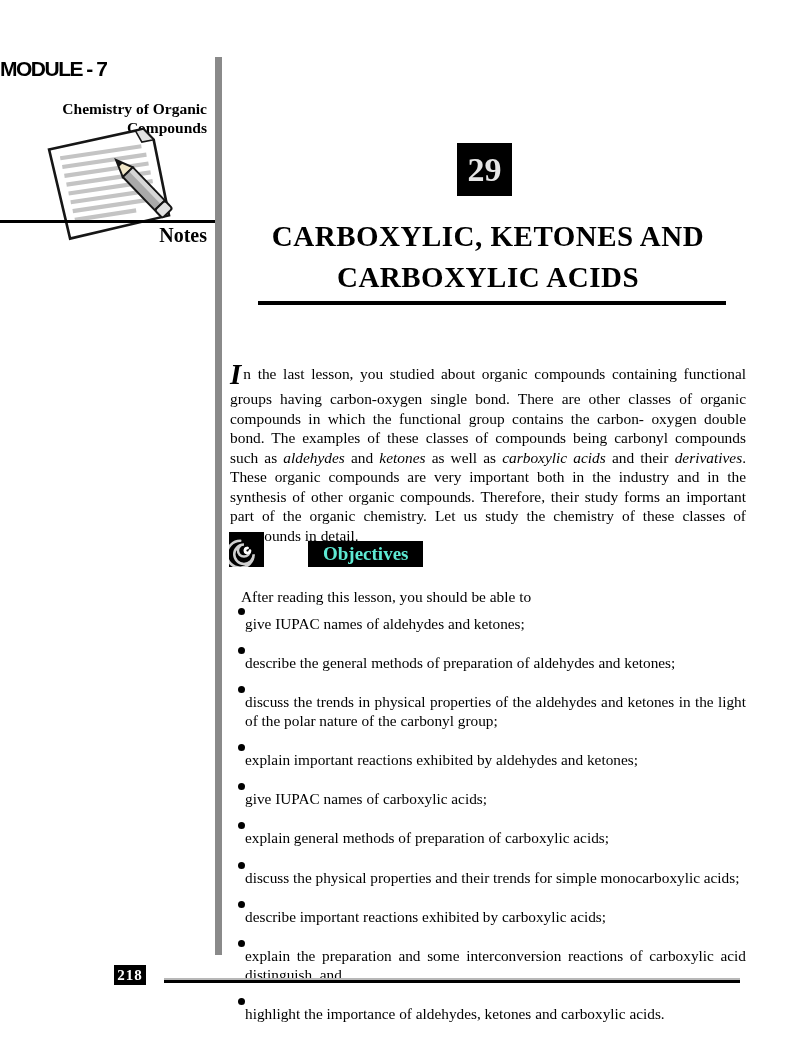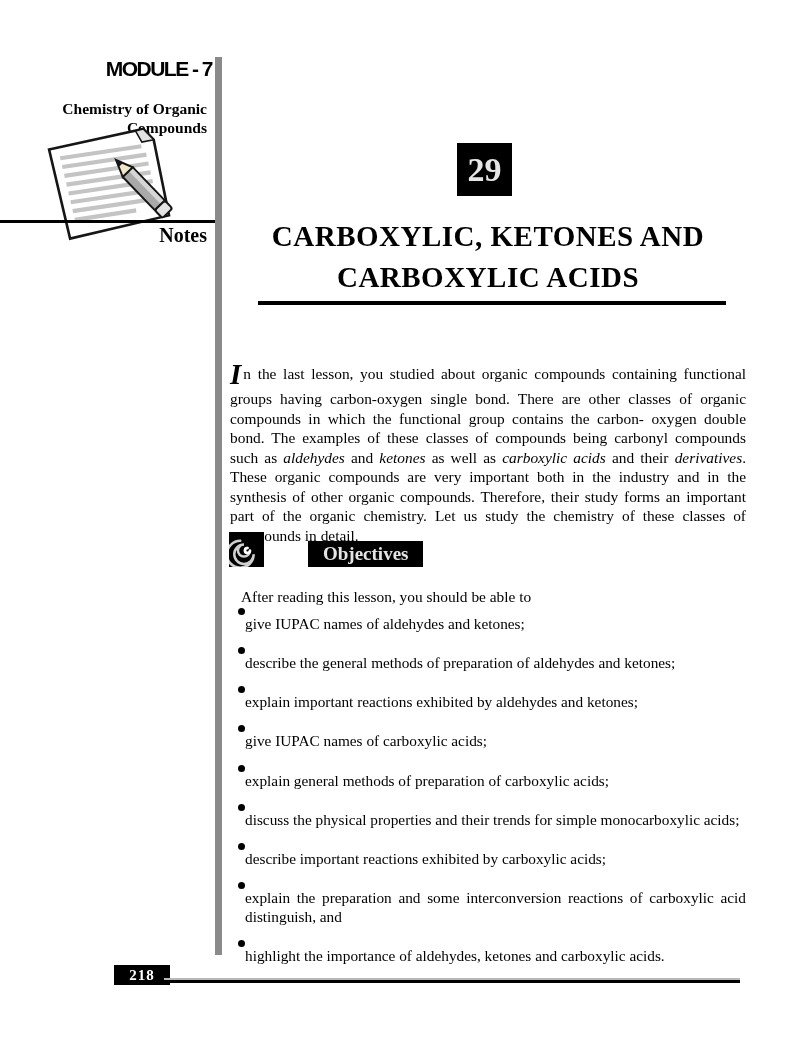--- a/index.html
+++ b/index.html
@@ -10,21 +10,21 @@
     font-family: "Liberation Serif", serif;
     color: #000;
     position: relative;
     overflow: hidden;
   }
   .page { position: absolute; inset: 0; }
 
   
   .module-label {
     position: absolute; left: 0; top: 57px; width: 212px;
-    text-align: right;
+    text-align: left;
     font-family: "Liberation Sans", sans-serif;
     font-weight: 700; font-size: 21px; letter-spacing: -1.5px;
   }
   .module-subtitle {
     position: absolute; right: 600px; top: 99px; width: 150px;
     text-align: right;
     font-weight: 700; font-size: 15.5px; line-height: 1.25;
   }
   .notes-icon { position: absolute; left: 28px; top: 126px; width: 174px; height: 116px; }
   .sidebar-rule {
@@ -93,21 +93,21 @@
     font-size: 15.3px; line-height: 1.22; text-align: justify; flex-direction: column;
   }
   .bullet-dot {
     flex: 0 0 7px; width: 7px; height: 7px; border-radius: 50%;
     background: #000; margin: 5px 0 0 8px;
   }
   .bullet-text { flex: 1; margin-left: 15px; }
 
   
   .page-number-box {
-    position: absolute; left: 114px; top: 965px; width: 56px; height: 20px;
+    position: absolute; left: 114px; top: 965px; width: 32px; height: 20px;
     display: flex; align-items: center; justify-content: center;
     font-weight: 700; font-size: 15px; letter-spacing: 1px;
   }
   .footer-rule {
     position: absolute; left: 164px; top: 980px; width: 576px; height: 2.5px;
     background: #000; box-shadow: 0 -2px 0 #b8b8b8;
   }
 </style>
 </head>
 <body>
@@ -153,33 +153,37 @@
   <div class="title-rule"></div>
 
   <p class="intro"><span class="dropcap">I</span><span><span>n the last lesson, you studied about organic compounds containing functional groups having carbon-oxygen single bond. There are other classes of organic compounds in which the functional group contains the carbon- oxygen double bond. The examples of these classes of compounds being carbonyl compounds such as </span><span class="italic">aldehydes</span><span> and </span><span class="italic">ketones</span><span> as well as </span><span class="italic">carboxylic acids</span><span> and their </span><span class="italic">derivatives</span><span>. These organic compounds are very important both in the industry and in the synthesis of other organic compounds. Therefore, their study forms an important part of the organic chemistry. Let us study the chemistry of these classes of compounds in detail.</span></span></p>
 
   <div class="objectives-header">
     <svg class="objectives-icon" viewBox="0 0 36 36">
       <rect x="0" y="0" width="36" height="36" fill="#000"></rect>
       <path d="M19 16.5 a2.6 2.6 0 1 0 2.6 2.6 a6.2 6.2 0 1 1 -6.2 -6.2 a10 10 0 1 0 10 10 a13.8 13.8 0 1 1 -13.8 -13.8" fill="none" stroke="#cfcfcf" stroke-width="2.6" stroke-linecap="round"></path>
       <path d="M19 16.5 a2.6 2.6 0 1 0 2.6 2.6" fill="none" stroke="#ffffff" stroke-width="2.6" stroke-linecap="round"></path>
     </svg>
-    <div class="objectives-badge" style="background: rgb(0, 0, 0); color: #e5e5e5; margin-left: 44px;">Objectives</div>
+    <div class="objectives-badge" style="background: rgb(0, 0, 0); color: #5eead4; margin-left: 44px;">Objectives</div>
   </div>
 
   <p class="lead-in">After reading this lesson, you should be able to</p>
 
   <ul class="objectives-list">
       <li>
         <span class="bullet-dot"></span>
         <span class="bullet-text">give IUPAC names of aldehydes and ketones;</span>
       </li>
       <li>
         <span class="bullet-dot"></span>
         <span class="bullet-text">describe the general methods of preparation of aldehydes and ketones;</span>
+      </li>
+      <li>
+        <span class="bullet-dot"></span>
+        <span class="bullet-text">discuss the trends in physical properties of the aldehydes and ketones in the light of the polar nature of the carbonyl group;</span>
       </li>
       <li>
         <span class="bullet-dot"></span>
         <span class="bullet-text">explain important reactions exhibited by aldehydes and ketones;</span>
       </li>
       <li>
         <span class="bullet-dot"></span>
         <span class="bullet-text">give IUPAC names of carboxylic acids;</span>
       </li>
       <li>

